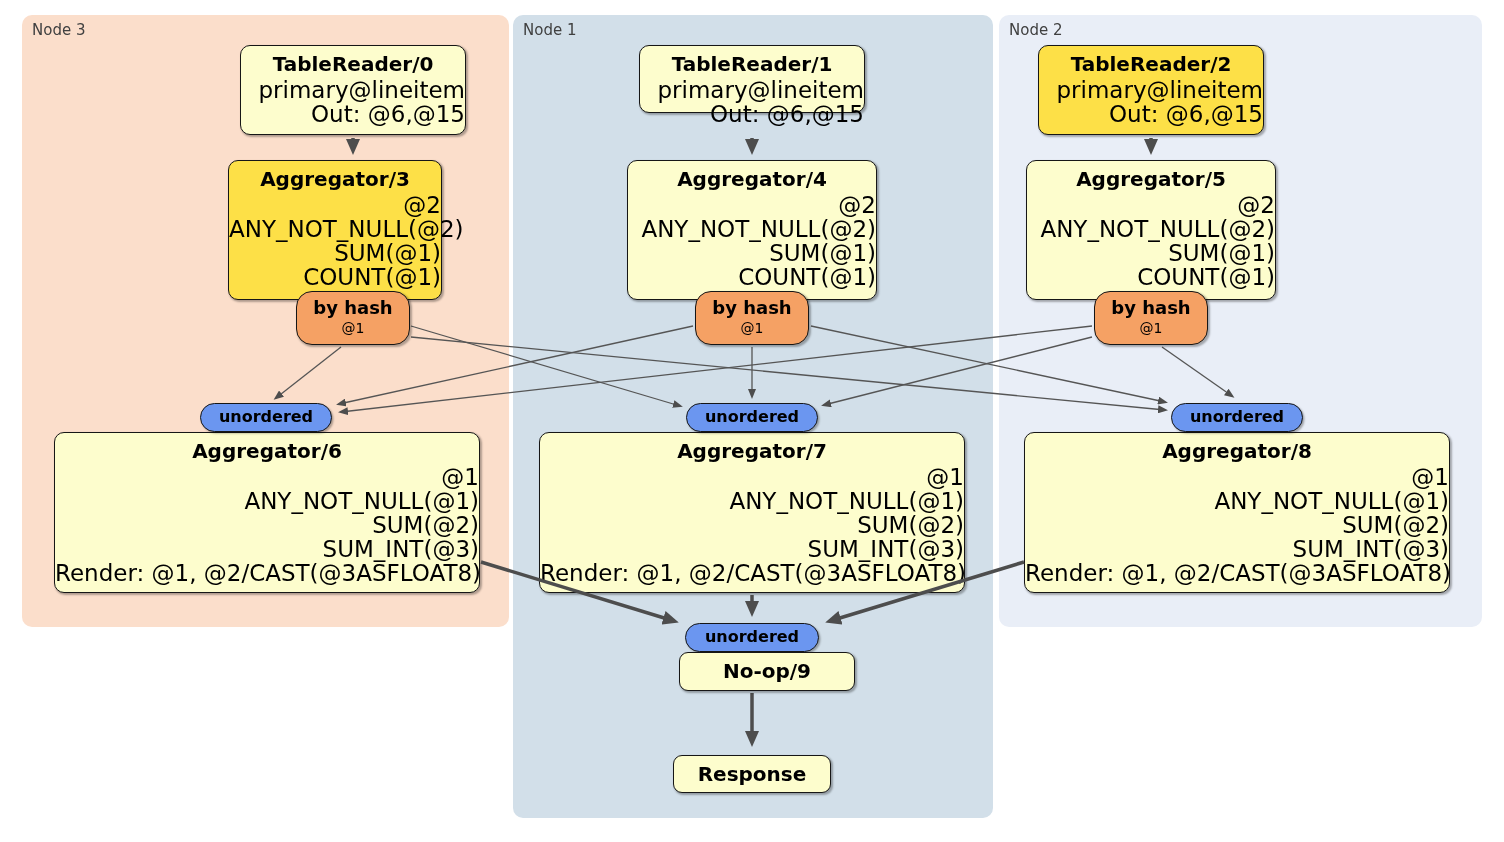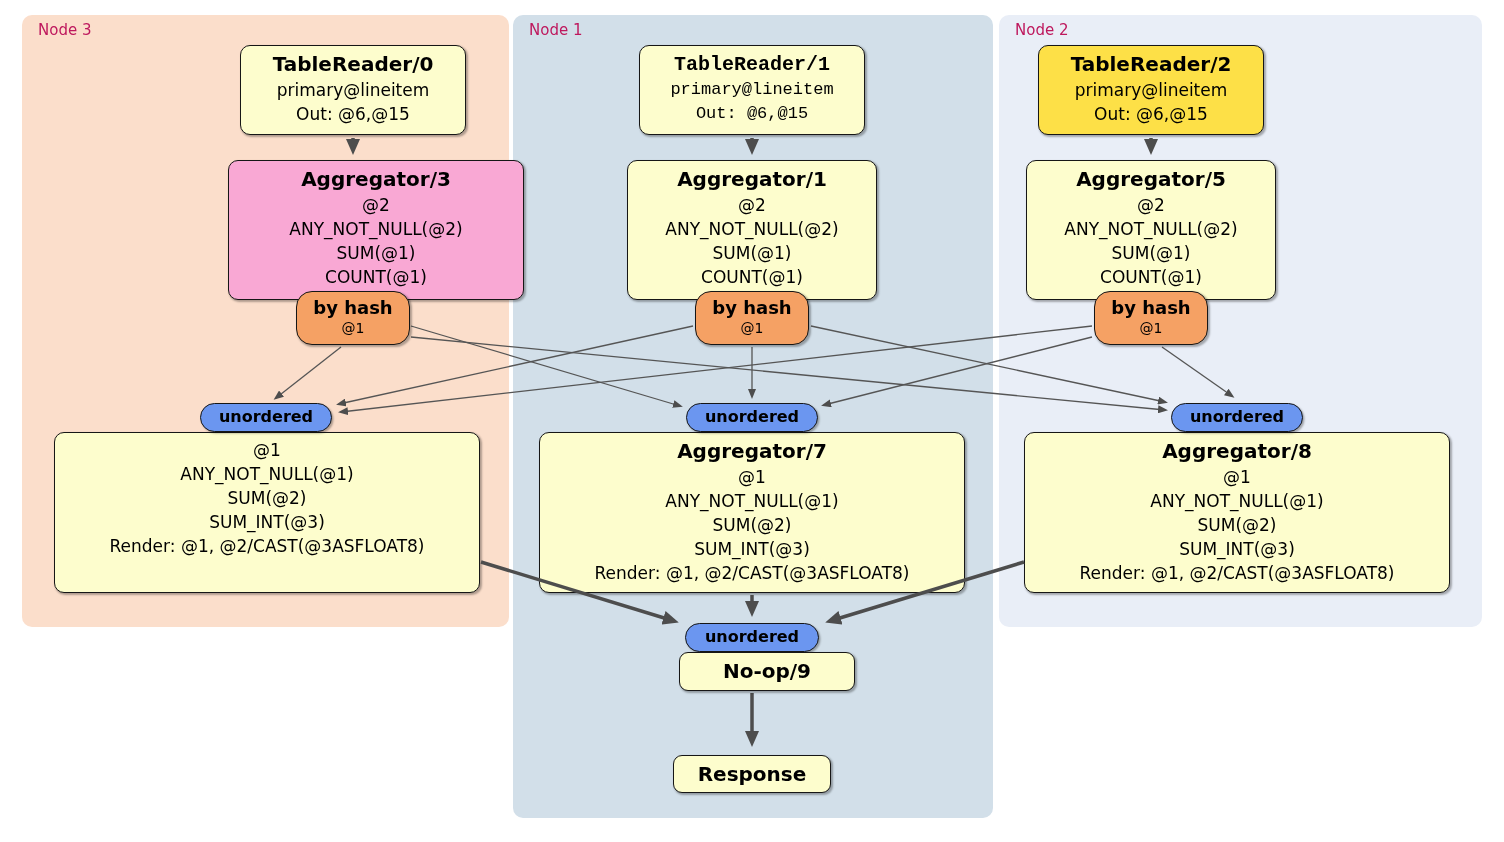--- a/index.html
+++ b/index.html
@@ -1,29 +1,29 @@
 <!DOCTYPE html>
 <html><head>
 <meta charset="utf-8">
 <style>
   html,body{margin:0;padding:0;background:#ffffff;}
   .stage{
     position:relative;width:1504px;height:842px;overflow:hidden;
     font-family:"DejaVu Sans","Liberation Sans",sans-serif;color:#000;
   }
   .group{position:absolute;border-radius:10px;}
-  .group-label{position:absolute;top:6px;left:16px;font-size:15px;color:#be185d;}
+  .group-label{position:absolute;top:6px;left:10px;font-size:15px;color:#404040;}
   .edges{position:absolute;left:0;top:0;z-index:2;}
   .proc{
     position:absolute;z-index:1;background:#fdfdcd;border:1.5px solid #161616;
     border-radius:10px;text-align:center;box-sizing:border-box;padding-top:5px;
     box-shadow:1.5px 1.5px 2px rgba(0,0,0,0.3);
   }
   .ptitle{font-size:20px;font-weight:bold;line-height:27px;white-space:nowrap;}
-  .pline{font-size:17px;line-height:24px;white-space:nowrap;}
+  .pline{font-size:23px;line-height:24px;white-space:nowrap;text-align:right;}
   .router{
     position:absolute;z-index:3;background:#f5a164;border:1.5px solid #161616;
     border-radius:16px;text-align:center;box-sizing:border-box;padding-top:4px;
     box-shadow:1.5px 1.5px 2px rgba(0,0,0,0.3);
   }
   .rtitle{font-size:18px;font-weight:bold;line-height:24px;}
   .rsub{font-size:14px;line-height:17px;}
   .stream{
     position:absolute;z-index:3;background:#6b96f0;border:1.5px solid #161616;
     border-radius:15px;text-align:center;box-sizing:border-box;
@@ -83,49 +83,50 @@
       <path d="M1092,337 L824,405" marker-end="url(#at)"></path>
       <path d="M1162,347 L1232,396" marker-end="url(#at)"></path>
     </g>
   </svg>
 
   <div class="proc" style="left: 240px; top: 45px; width: 226px; height: 90px; background-color: rgb(253, 253, 205);">
     <div class="ptitle">TableReader/0</div>
     <div class="pline">primary@lineitem</div>
     <div class="pline">Out: @6,@15</div>
   </div>
-  <div class="proc" style="left: 228px; top: 160px; width: 296px; height: 140px; background-color: #f9a8d4;">
+  <div class="proc" style="left: 228px; top: 160px; width: 214px; height: 140px; background-color: #fde047;">
     <div class="ptitle">Aggregator/3</div>
     <div class="pline">@2</div>
     <div class="pline">ANY_NOT_NULL(@2)</div>
     <div class="pline">SUM(@1)</div>
     <div class="pline">COUNT(@1)</div>
   </div>
   <div class="router" style="left: 296px; top: 291px; width: 114px; height: 54px; background-color: rgb(245, 161, 100);">
     <div class="rtitle">by hash</div>
     <div class="rsub">@1</div>
   </div>
   <div class="stream" style="left: 200px; top: 403px; width: 132px; height: 29px; background-color: rgb(107, 150, 240);">
     <span>unordered</span>
   </div>
   <div class="proc" style="left: 54px; top: 432px; width: 426px; height: 161px; background-color: rgb(253, 253, 205);">
+    <div class="ptitle">Aggregator/6</div>
     <div class="pline">@1</div>
     <div class="pline">ANY_NOT_NULL(@1)</div>
     <div class="pline">SUM(@2)</div>
     <div class="pline">SUM_INT(@3)</div>
     <div class="pline">Render: @1, @2/CAST(@3ASFLOAT8)</div>
   </div>
 
-  <div class="proc" style="left: 639px; top: 45px; width: 226px; height: 90px; background-color: rgb(253, 253, 205); font-family: Liberation Mono, monospace;">
+  <div class="proc" style="left: 639px; top: 45px; width: 226px; height: 68px; background-color: rgb(253, 253, 205);">
     <div class="ptitle">TableReader/1</div>
     <div class="pline">primary@lineitem</div>
     <div class="pline">Out: @6,@15</div>
   </div>
   <div class="proc" style="left: 627px; top: 160px; width: 250px; height: 140px; background-color: rgb(253, 253, 205);">
-    <div class="ptitle">Aggregator/1</div>
+    <div class="ptitle">Aggregator/4</div>
     <div class="pline">@2</div>
     <div class="pline">ANY_NOT_NULL(@2)</div>
     <div class="pline">SUM(@1)</div>
     <div class="pline">COUNT(@1)</div>
   </div>
   <div class="router" style="left: 695px; top: 291px; width: 114px; height: 54px; background-color: rgb(245, 161, 100);">
     <div class="rtitle">by hash</div>
     <div class="rsub">@1</div>
   </div>
   <div class="stream" style="left: 686px; top: 403px; width: 132px; height: 29px; background-color: rgb(107, 150, 240);">

